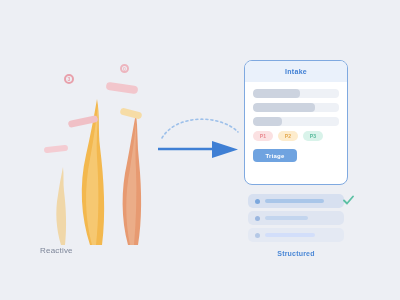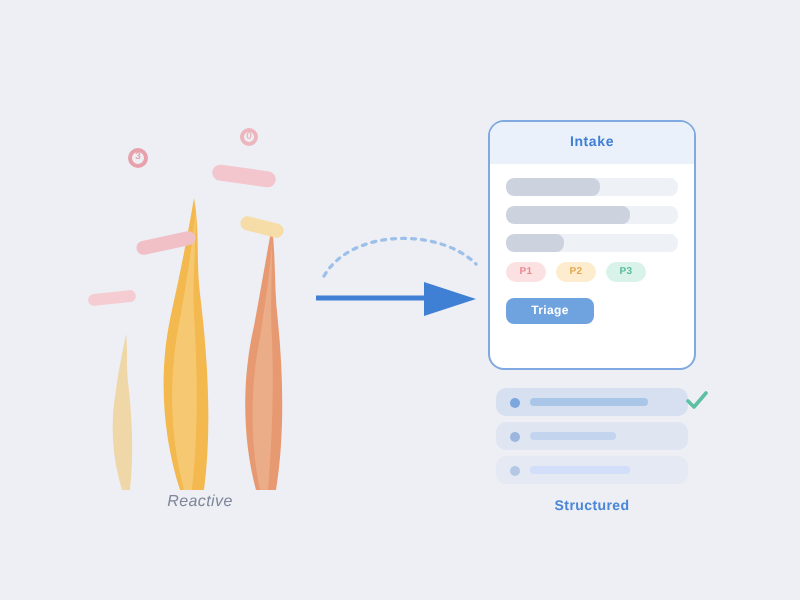--- a/index.html
+++ b/index.html
@@ -51,23 +51,22 @@
     font-size: 5px;
     font-weight: bold;
     line-height: 1;
   }
 
   .caption-reactive {
     position: absolute;
     left: 40px;
     top: 246px;
     width: 120px;
-    text-align: center;
+    text-align: left;
     font-size: 8px;
-    font-style: italic;
     color: #7e8699;
     letter-spacing: 0.2px;
   }
 
   
   .arrow-wrap {
     position: absolute;
     left: 158px;
     top: 112px;
     width: 86px;

